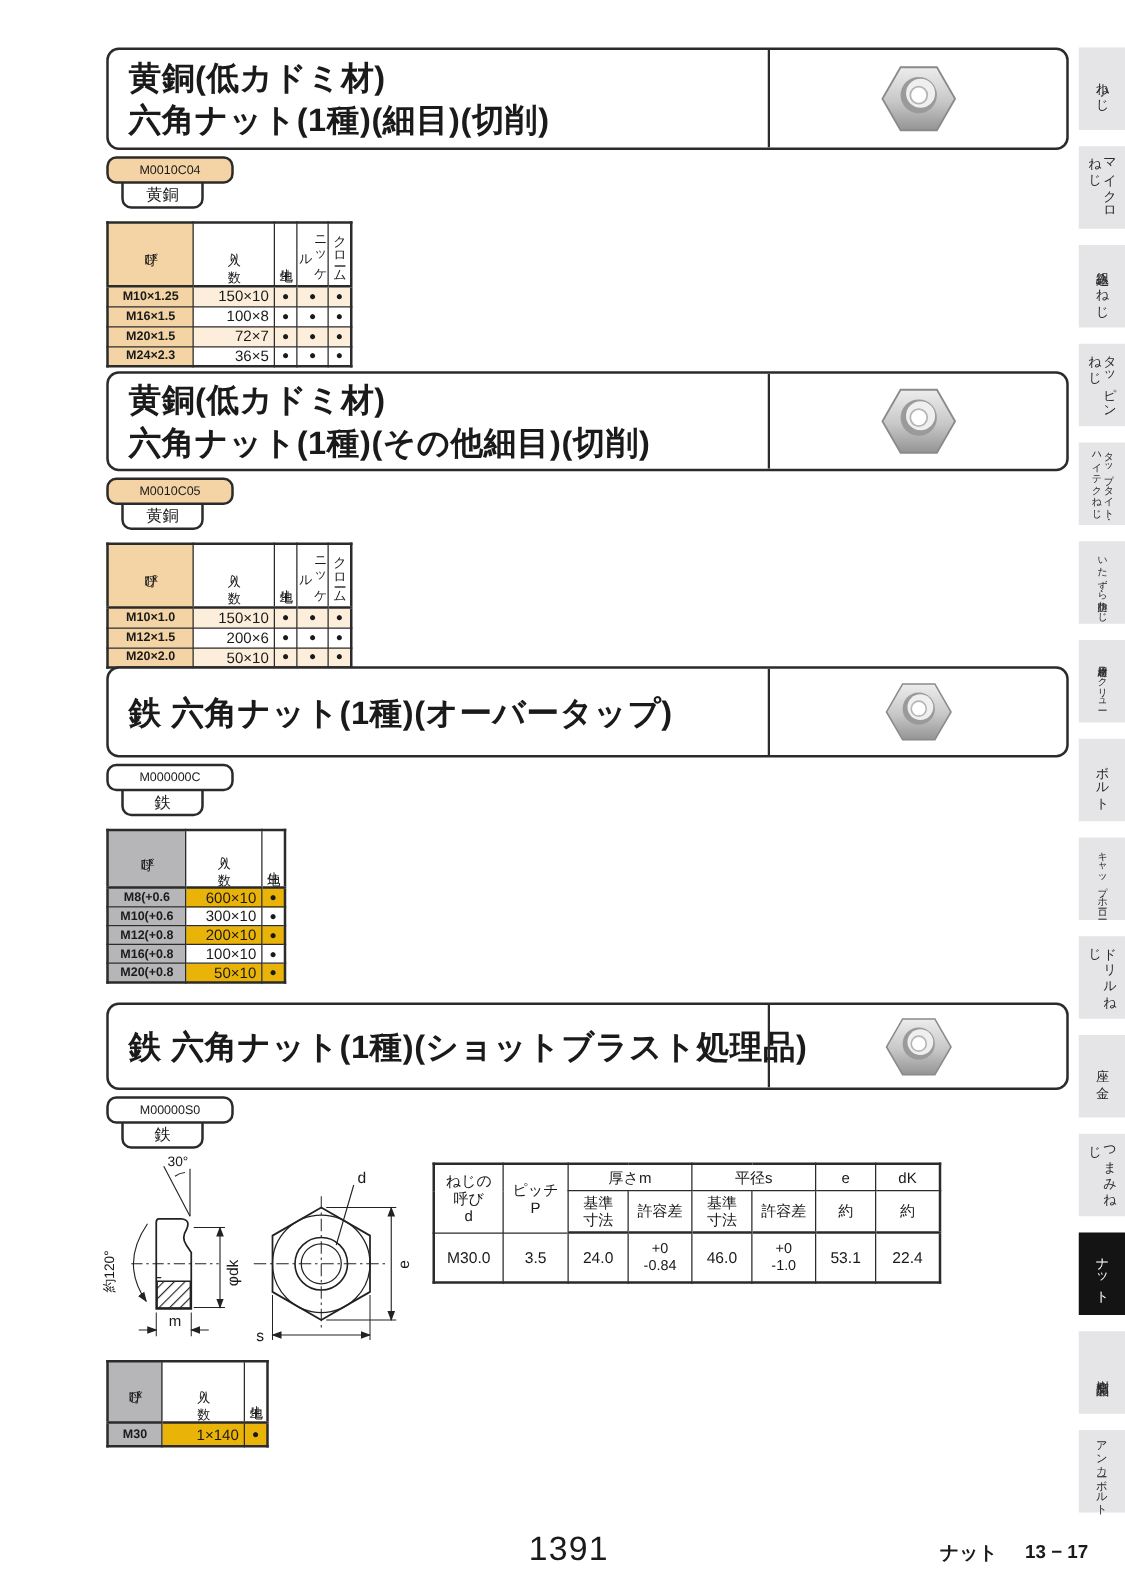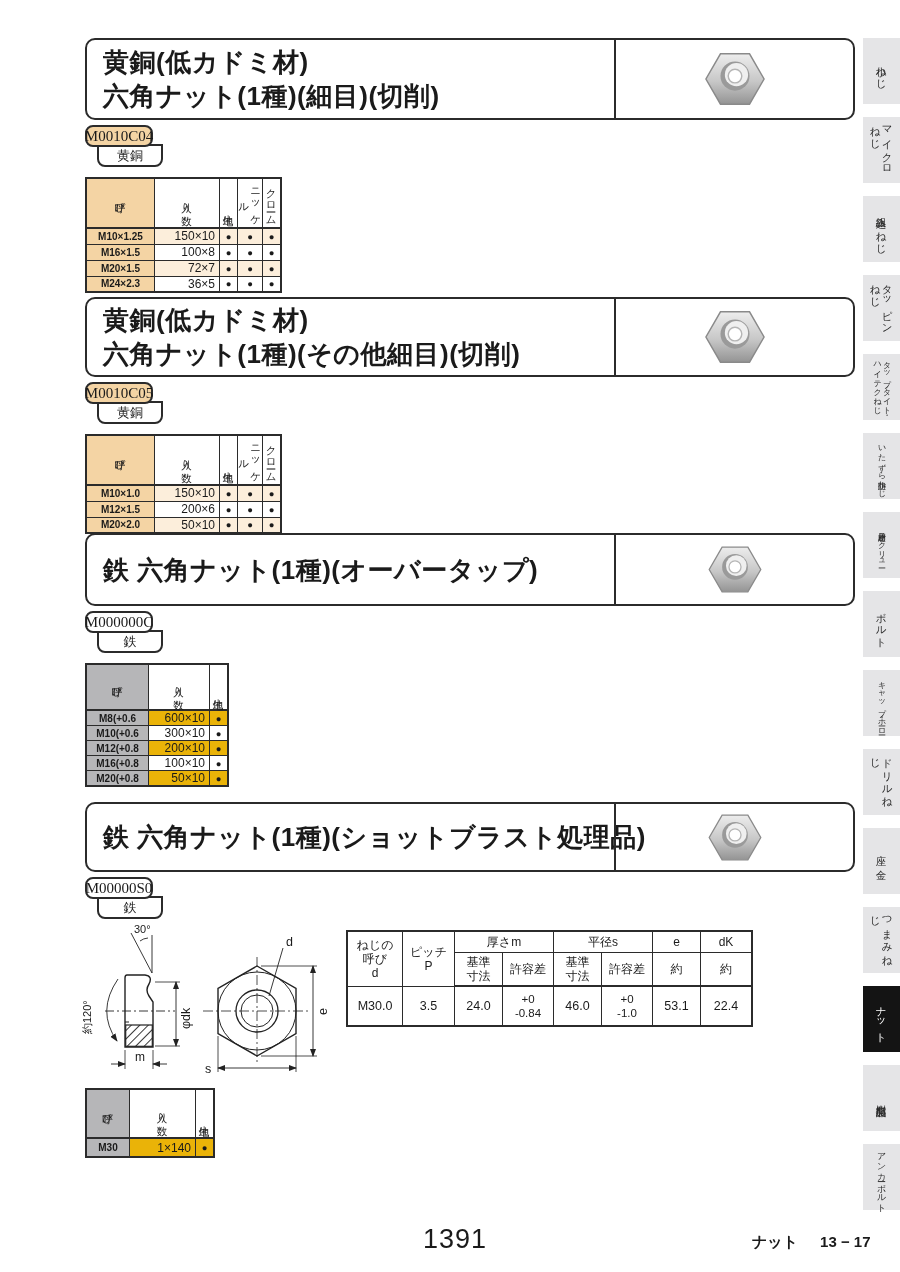--- a/index.html
+++ b/index.html
@@ -8,23 +8,23 @@
     font-family:"Liberation Sans","DejaVu Sans",sans-serif;color:#1a1a1a;
     overflow:hidden;
   }
   .section{position:absolute;left:85px;width:770px;}
   .title-box{position:relative;border:2px solid #2b2b2b;border-radius:10px;background:#fff;padding-left:24px;}
   .title-text{position:absolute;left:16px;top:50%;transform:translateY(-50%);
     font-weight:bold;font-size:26px;line-height:34px;letter-spacing:0.5px;white-space:nowrap;}
   .photo-pane{position:absolute;top:0;bottom:0;left:527px;right:0;
     border-left:2px solid #2b2b2b;display:flex;align-items:center;justify-content:center;
     border-radius:0 8px 8px 0;}
-  .badge-code{box-sizing:border-box;width:68px;height:22px;margin-top:5px;
+  .badge-code{box-sizing:border-box;width:102px;height:22px;margin-top:5px;
     border:2px solid #2b2b2b;border-radius:8px;display:flex;align-items:center;justify-content:center;
-    font-size:15px;background:#fff;position:relative;z-index:2;font-family:Liberation Serif, serif;}
+    font-size:10px;background:#fff;position:relative;z-index:2;}
   .brass .badge-code{background:#f4d4a4;}
   .badge-mat{box-sizing:border-box;width:66px;height:23px;margin-left:12px;margin-top:-3px;
     border:2px solid #2b2b2b;border-radius:0 0 8px 8px;display:flex;align-items:center;justify-content:center;
     font-size:13px;background:#fff;position:relative;z-index:1;}
   table{border-collapse:collapse;}
   .ptable{border:2px solid #2b2b2b;margin-top:10px;background:#fff;}
   .ptable th,.ptable td{border:1px solid #2b2b2b;padding:0;}
   .ptable thead th{height:44px;vertical-align:middle;font-weight:normal;text-align:center;border-bottom:2px solid #2b2b2b;}
   .v{writing-mode:vertical-rl;text-orientation:mixed;display:inline-block;font-size:10.5px;letter-spacing:1px;line-height:12px;}
   .c-name{width:67px;}

